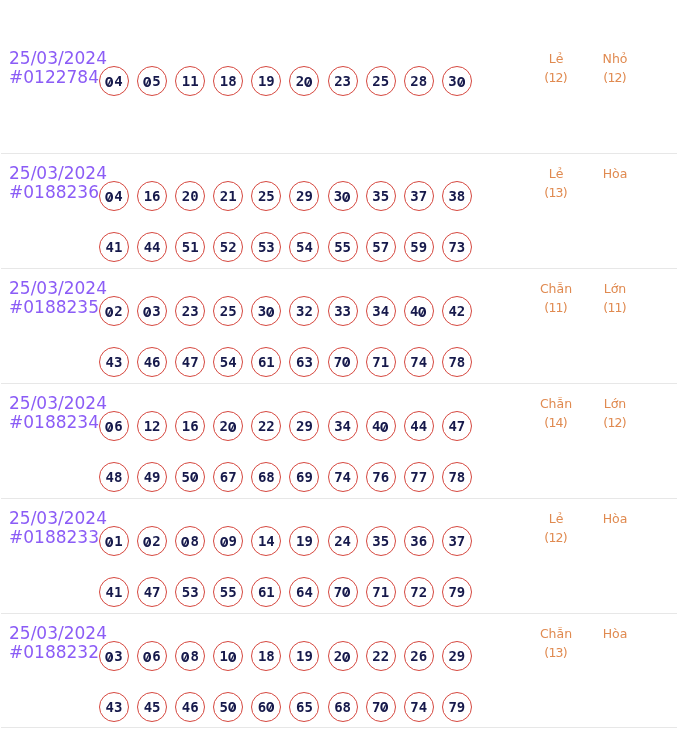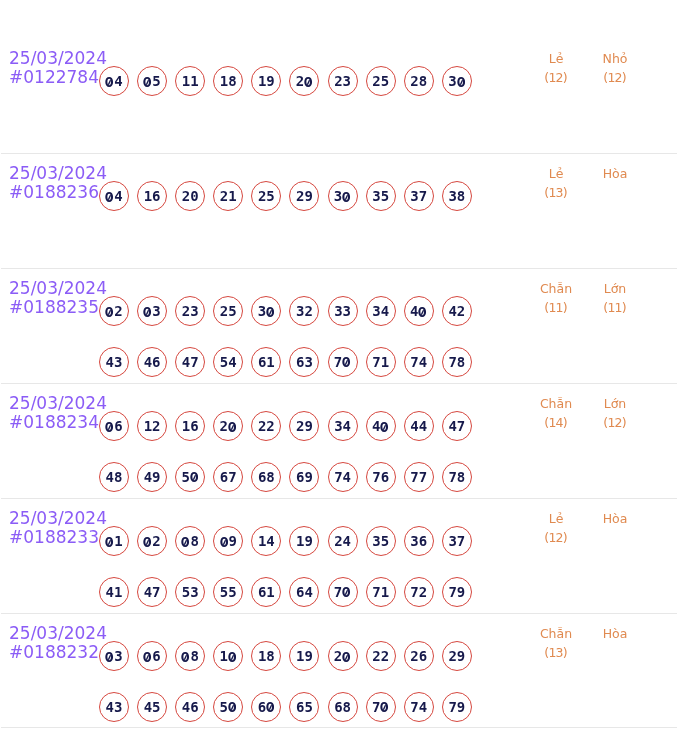--- a/index.html
+++ b/index.html
@@ -128,20 +128,32 @@
                   <path d="M42 18c12 0 18 12 18 32s-6 32-18 32-18-12-18-32 6-32 18-32z"></path>
                 </clipPath>
               </defs>
               <path fill="#16194b" d="M42 0C18 0 3 20 3 50s15 50 39 50 39-20 39-50S66 0 42 0zm0 18c12 0 18 12 18 32s-6 32-18 32-18-12-18-32 6-32 18-32z"></path>
               <path fill="#16194b" clip-path="url(#zc6)" d="M22 88 L58 10 L70 16 L34 94 z"></path>
             </svg></span>
           <span class="ball">35</span>
           <span class="ball">37</span>
           <span class="ball">38</span>
         </div>
+        <div class="ball-row">
+          <span class="ball">41</span>
+          <span class="ball">44</span>
+          <span class="ball">51</span>
+          <span class="ball">52</span>
+          <span class="ball">53</span>
+          <span class="ball">54</span>
+          <span class="ball">55</span>
+          <span class="ball">57</span>
+          <span class="ball">59</span>
+          <span class="ball">73</span>
+        </div>
       </div>
       <div class="sum-cell sum-oddeven">
         <div>Lẻ</div>
         <div class="sum-count">(13)</div>
       </div>
       <div class="sum-cell sum-bigsmall">
         <div>Hòa</div>
         <div class="sum-count"></div>
       </div>
       <div class="row-divider"></div>

